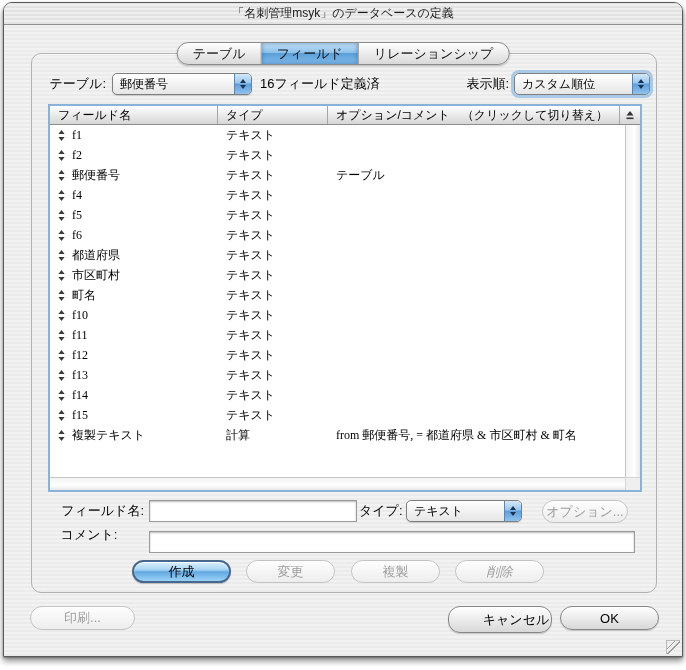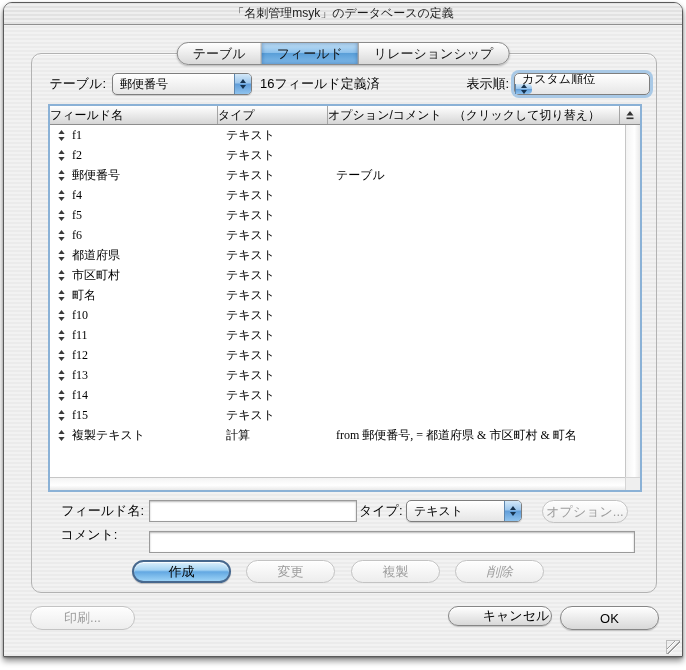--- a/index.html
+++ b/index.html
@@ -58,21 +58,21 @@
   .lbl { position:absolute; font-size:13px; color:#000; line-height:22px; white-space:nowrap; }
   .lbl.r { text-align:right; }
   
   .listbox {
     position:absolute; left:44px; top:101px; width:594px; height:388px;
     border:2px solid #8ab1d6; background:#fff;
   }
   .lheader { position:absolute; left:0; top:0; right:0; height:19px; display:flex;
              background:linear-gradient(#ffffff,#d6d6d6); border-bottom:1px solid #8d8d8d;
              font-size:12px; line-height:18px; }
-  .hcell { padding-left:0; border-right:1px solid #a5a5a5; overflow:hidden; white-space:nowrap; }
+  .hcell { padding-left:8px; border-right:1px solid #a5a5a5; overflow:hidden; white-space:nowrap; }
   .hc1 { width:168px; } .hc2 { width:110px; } .hc3 { flex:1; }
   .sortbox { width:20px; display:flex; align-items:center; justify-content:center;
              background:linear-gradient(#ffffff,#d6d6d6); }
   .lbody { position:absolute; left:0; top:19px; right:15px; bottom:13px; overflow:hidden; background:#fff;font-family:Liberation Serif, serif; }
   .lrow { display:flex; height:20px; align-items:center; font-size:12px; color:#000; }
   .handle { width:22px; display:flex; justify-content:center; flex:none; }
   .c-name { width:146px; white-space:nowrap; overflow:hidden; }
   .c-type { width:110px; padding-left:8px; white-space:nowrap; }
   .c-opt  { flex:1; padding-left:8px; white-space:nowrap; overflow:hidden; }
   .vscroll { position:absolute; top:19px; right:0; width:15px; bottom:13px;
@@ -131,21 +131,21 @@
   <div class="lbl r" style="left:40px; top:70px; width:62px;">テーブル:</div>
   <div class="popup" style="left:108px; top:70px; width:140px;">
     <span class="val">郵便番号</span>
     <span class="arrows">
         <span class="arr-up"></span>
         <span class="arr-dn"></span>
       </span>
   </div>
   <div class="lbl" style="left:256px; top:70px;">16フィールド定義済</div>
   <div class="lbl r" style="left:450px; top:70px; width:55px;">表示順:</div>
-  <div class="popup focused" style="left:510px; top:70px; width:136px;flex-direction:column;">
+  <div class="popup focused" style="left:510px; top:70px; width:136px;">
     <span class="val">カスタム順位</span>
     <span class="arrows">
         <span class="arr-up"></span>
         <span class="arr-dn"></span>
       </span>
   </div>
 
   <div class="listbox">
     <div class="lheader">
       <div class="hcell hc1">フィールド名</div>
@@ -368,21 +368,21 @@
   <div class="btn disabled" style="left:347px; top:557px; width:89px;">
     <span>複製</span>
   </div>
   <div class="btn disabled" style="left:451px; top:557px; width:89px;font-style:italic;">
     <span>削除</span>
   </div>
 
   <div class="btn disabled" style="left:26px; top:603px; width:105px; height:24px;">
     <span>印刷...</span>
   </div>
-  <div class="btn" style="left:444px; top:603px; width:104px; height:20px;padding-left:32px;">
+  <div class="btn" style="left:444px; top:603px; width:104px; height:27px;padding-left:32px;">
     <span>キャンセル</span>
   </div>
   <div class="btn" style="left:556px; top:603px; width:99px; height:24px;">
     <span>OK</span>
   </div>
 
   <div class="grip"></div>
 </div>
 
 </body></html>

